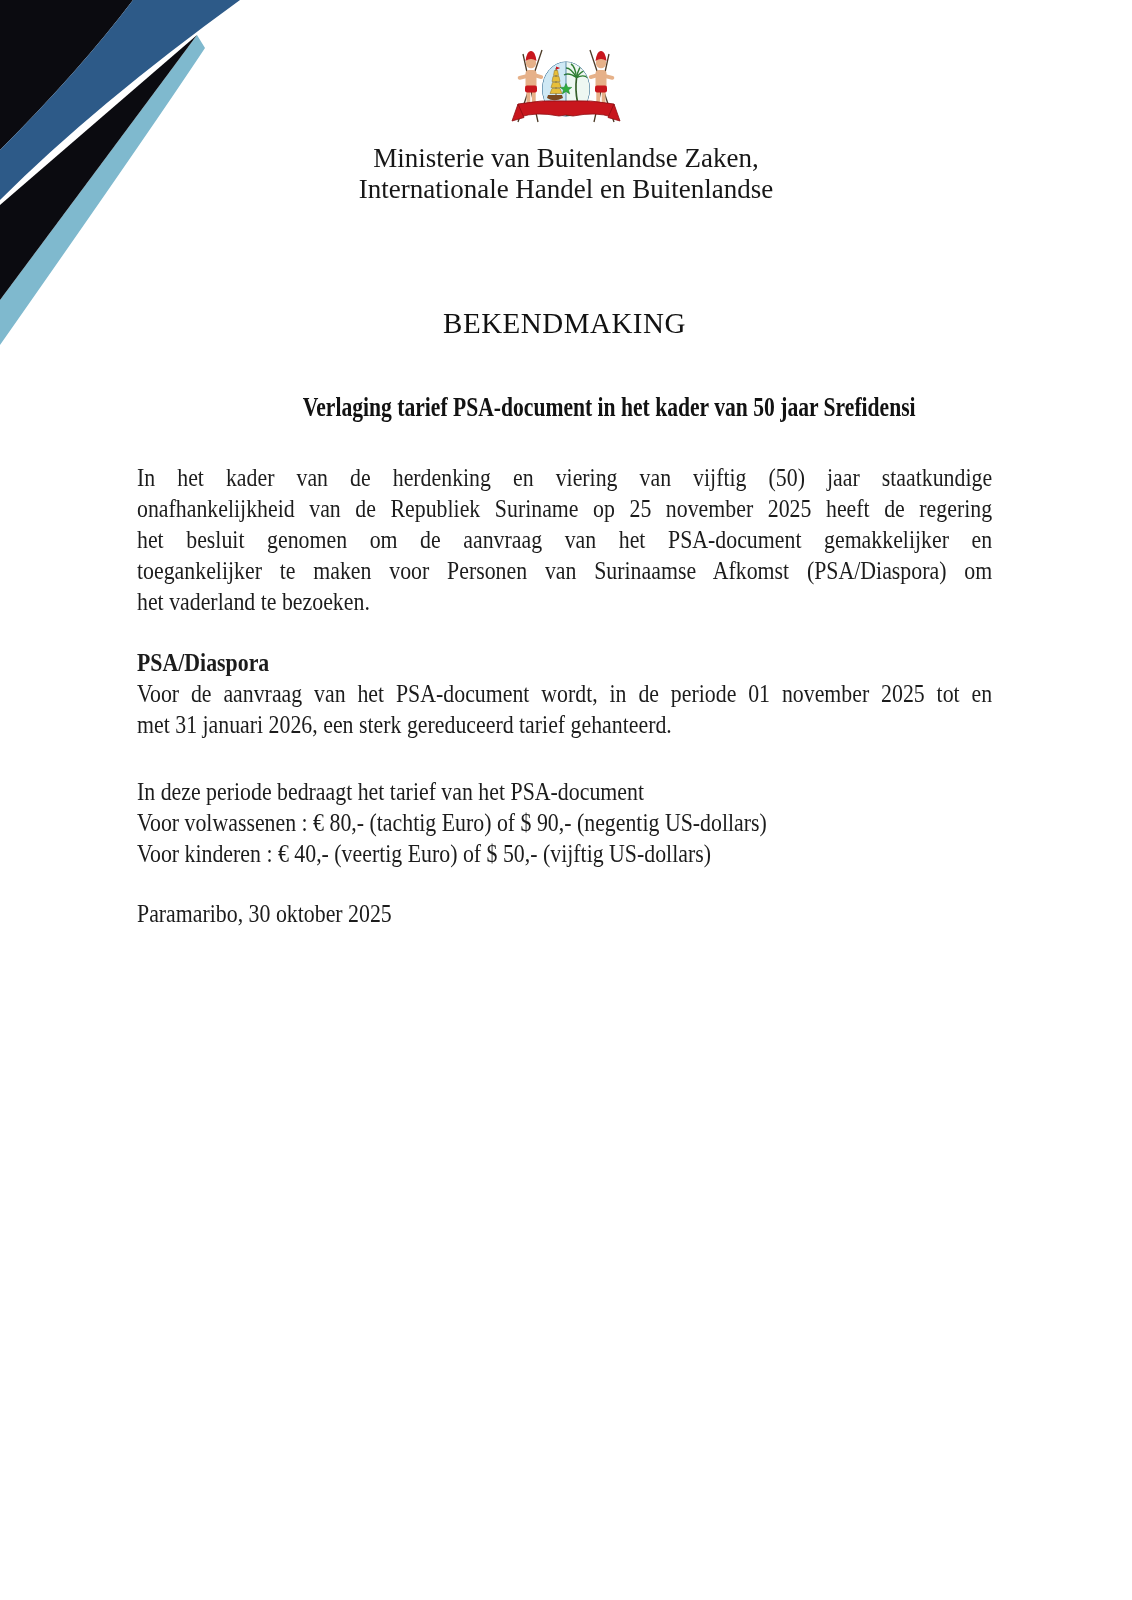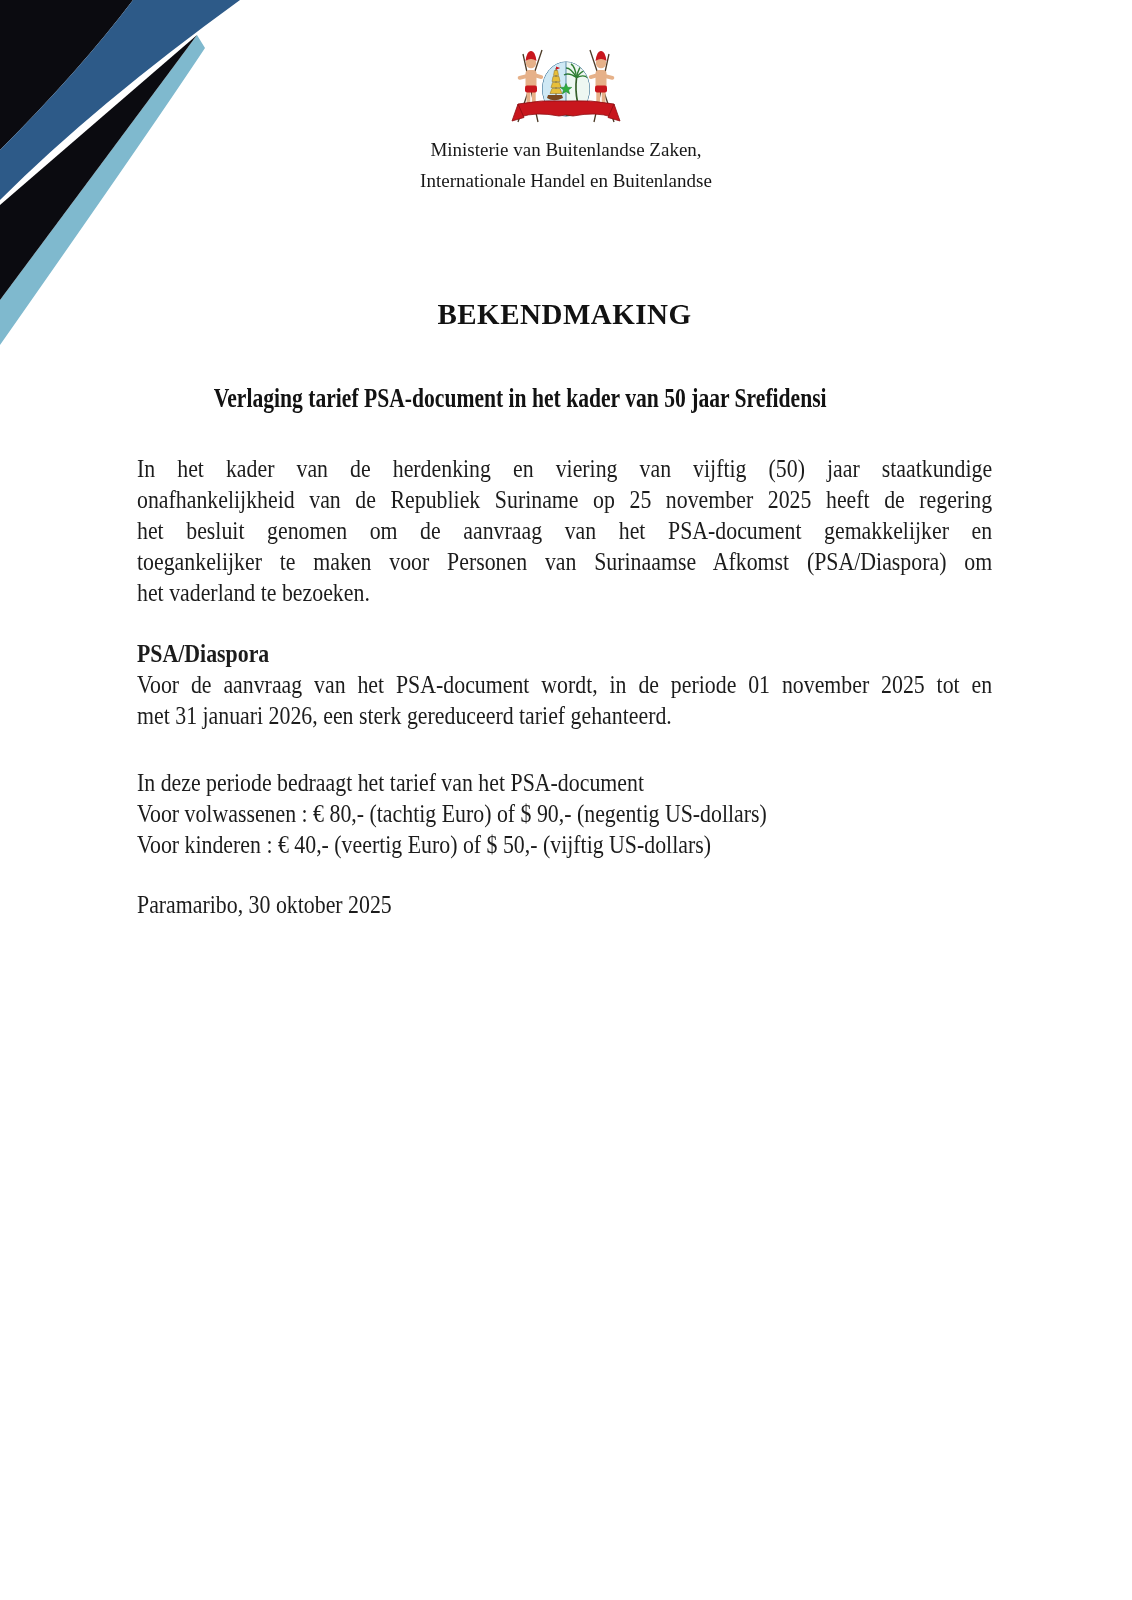--- a/index.html
+++ b/index.html
@@ -10,29 +10,29 @@
     background:#ffffff;
     overflow:hidden;
     font-family:"Liberation Serif","DejaVu Serif",serif;
     color:#1c1c1c;
   }
   
   .swoosh{position:absolute;top:0;left:0;display:block;}
   
   .doc-header{padding-top:42px;text-align:center;}
   .emblem{display:block;margin:0 auto;}
-  .ministry{margin-top:4px;font-size:19px;line-height:31px;color:#171717;}
+  .ministry{margin-top:13px;font-size:27px;line-height:31px;color:#171717;}
   
   .doc-main{margin-left:137px;width:855px;}
   .doc-title{
     margin:100px 0 0 0;
-    font-size:29px;line-height:36px;font-weight:700;
+    font-size:29px;line-height:36px;font-weight:400;
     letter-spacing:0.5px;text-align:center;color:#121212;
   }
-  .doc-subtitle{margin:50px 0 0 0;text-align:left;}
+  .doc-subtitle{margin:50px 0 0 0;text-align:right;}
   .doc-subtitle .cond-inline{
     display:inline-block;
     font-size:27px;line-height:33px;font-weight:700;
     transform:scaleX(0.80);transform-origin:center top;
     white-space:nowrap;color:#121212;
   }
   
   .cond{
     width:1018px;
     transform:scaleX(0.84);transform-origin:left top;

